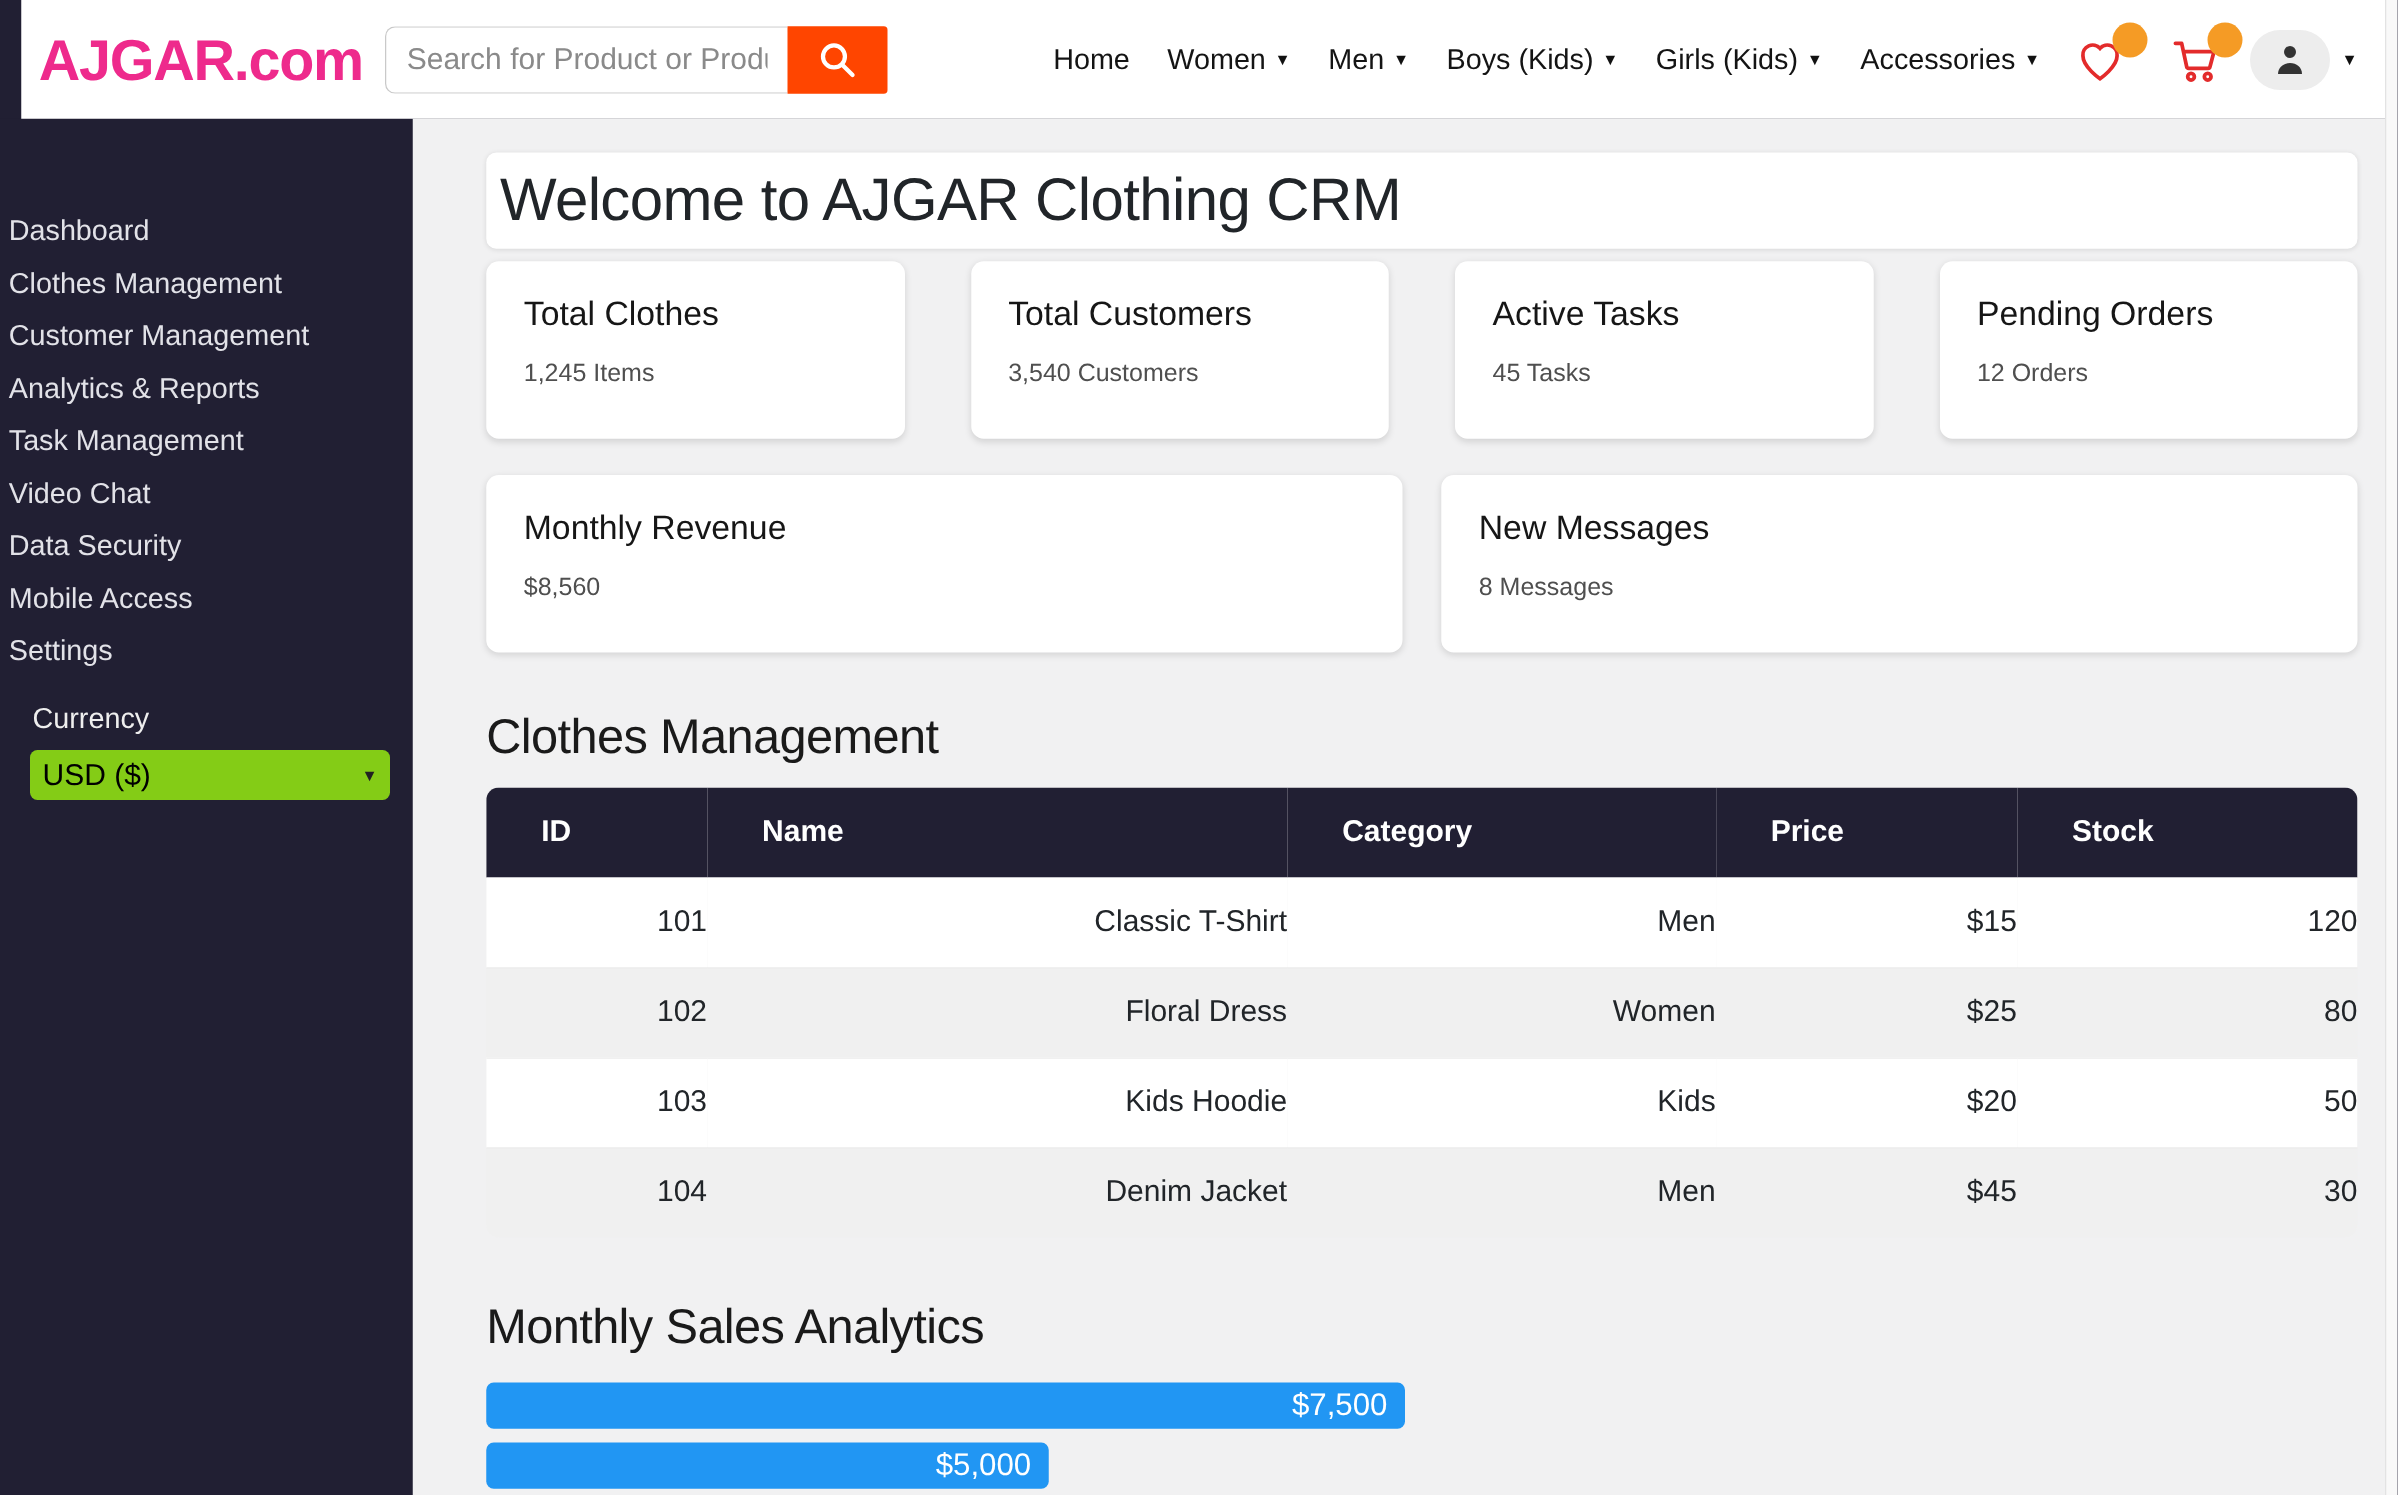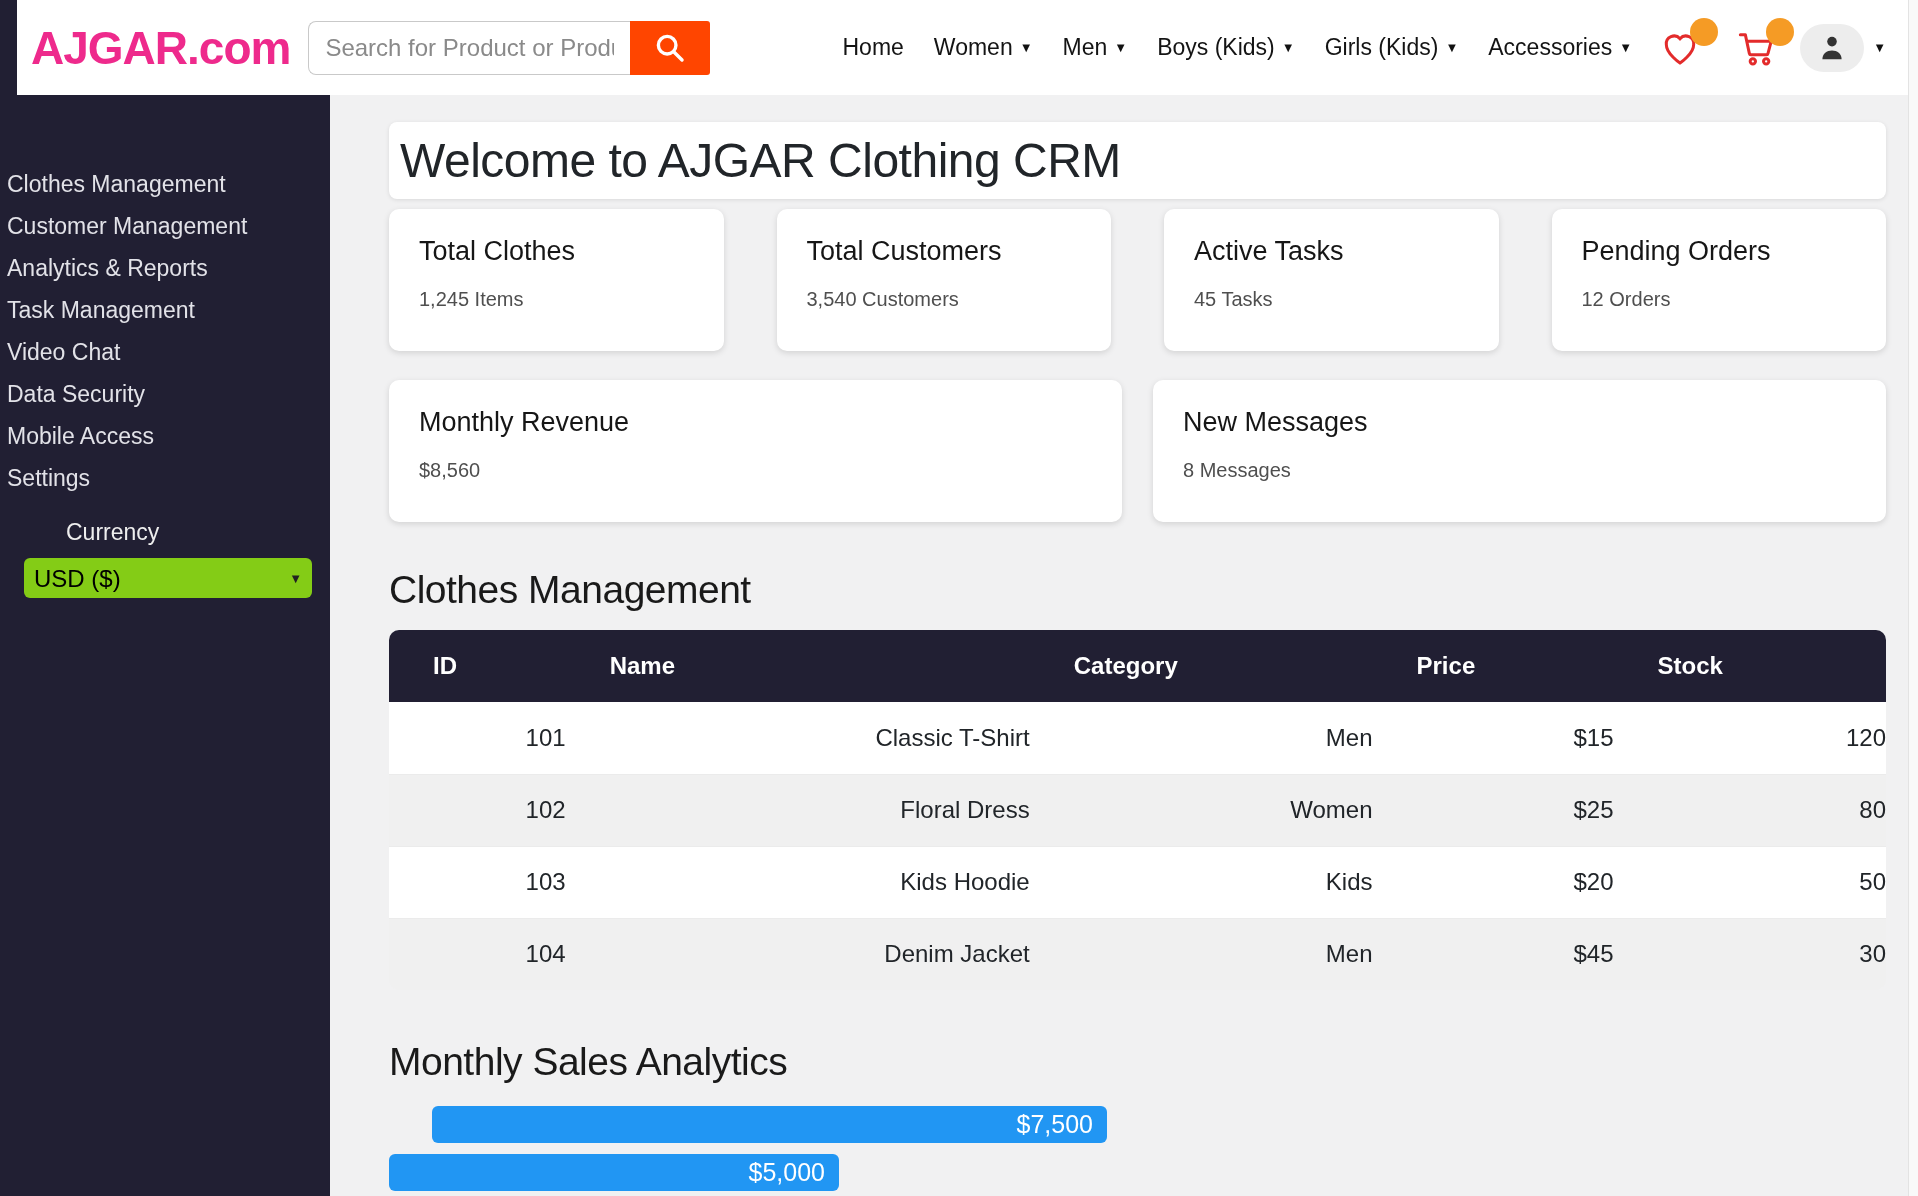--- a/index.html
+++ b/index.html
@@ -62,21 +62,21 @@
     position:absolute; left:0; top:95px; width:330px; bottom:0;
     background:#211f33; color:#e8e8ec; z-index:30; padding-top:22px;
   }
   .sidebar-title { font-size:32px; color:#ffffff; font-weight:400; padding:0 0 0 20px; }
   .sidebar-menu { list-style:none; margin-top:46px; }
   .sidebar-item {
     font-size:23px; color:#e2e2e8; padding:0 0 0 7px; height:42px;
     line-height:42px; cursor:pointer; white-space:nowrap;
   }
   .currency-block { margin-top:20px; padding-left:24px; }
-  .currency-label { font-size:23px; color:#eeeeee; margin-bottom:12px; padding-left:2px;margin-left:40px; }
+  .currency-label { font-size:23px; color:#eeeeee; margin-bottom:12px; padding-left:2px; }
   .select-wrap { position:relative; width:288px; }
   .currency-select {
     width:288px; height:40px; background:#84cc16; border:none; border-radius:6px;
     font-size:24px; color:#000; padding:0 34px 0 10px;
     font-family:"Liberation Sans", sans-serif; appearance:none; -webkit-appearance:none; cursor:pointer;
   }
   .select-caret {
     position:absolute; right:10px; top:50%; transform:translateY(-50%);
     font-size:13px; color:#222; pointer-events:none;
   }
@@ -198,20 +198,21 @@
         <circle cx="12" cy="7.2" r="3.6"></circle>
         <path d="M4.8 20.4c0-4.1 3.3-6.6 7.2-6.6s7.2 2.5 7.2 6.6z"></path>
       </svg>
     </span>
   </div>
   <span class="caret user-caret">▼</span>
 </header>
 
 <aside class="sidebar">
   <ul class="sidebar-menu">
+    <li class="sidebar-item">Dashboard</li>
     <li class="sidebar-item">Clothes Management</li>
     <li class="sidebar-item">Customer Management</li>
     <li class="sidebar-item">Analytics &amp; Reports</li>
     <li class="sidebar-item">Task Management</li>
     <li class="sidebar-item">Video Chat</li>
     <li class="sidebar-item">Data Security</li>
     <li class="sidebar-item">Mobile Access</li>
     <li class="sidebar-item">Settings</li>
   </ul>
   <div class="currency-block">
@@ -310,21 +311,21 @@
           <td>$45</td>
           <td>30</td>
         </tr>
       </tbody>
     </table>
   </div>
 
   <h2 class="section-heading heading-analytics">Monthly Sales Analytics</h2>
 
   <div>
-    <div class="bar" style="width: 675px; background: rgb(33, 150, 243); margin-left: 43px;">
+    <div class="bar" style="width: 735px; background: rgb(33, 150, 243);">
       <span>$7,500</span>
     </div>
     <div class="bar" style="width: 450px; background: rgb(33, 150, 243);">
       <span>$5,000</span>
     </div>
   </div>
 
 </main>
 
 </body></html>

